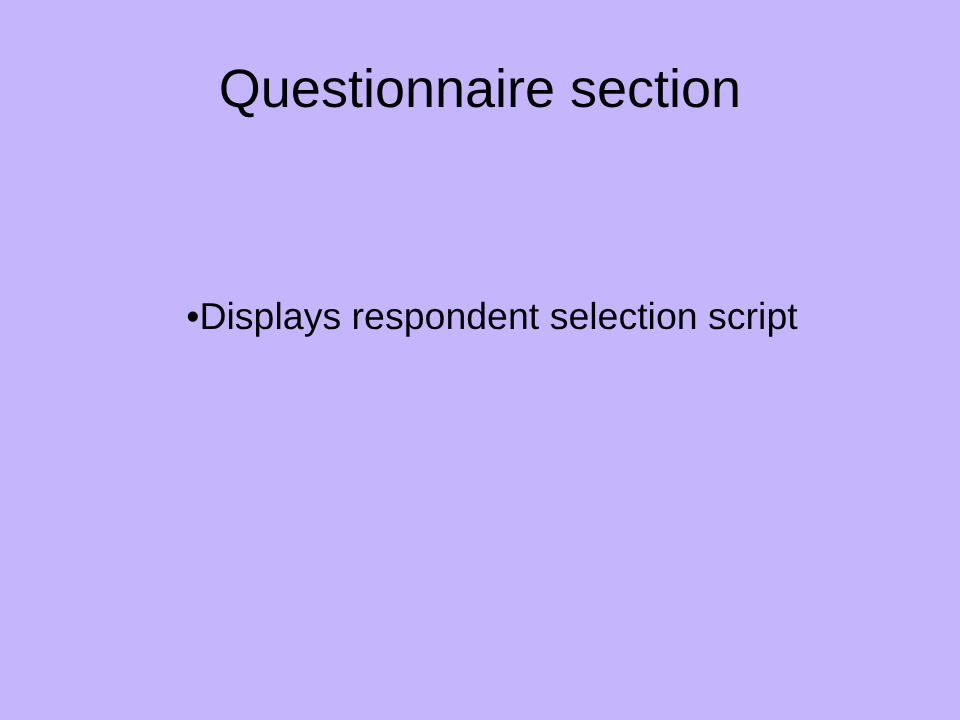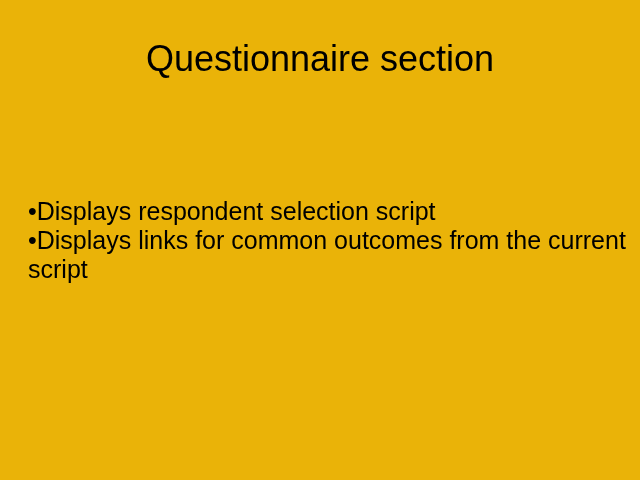--- a/index.html
+++ b/index.html
@@ -11,21 +11,21 @@
 
   body {
     font-family: "Liberation Sans", sans-serif;
     -webkit-font-smoothing: none;
   }
 
   #slide {
     position: relative;
     width: 640px;
     height: 480px;
-    background: #eab308;
+    background: #c4b5fd;
     overflow: hidden;
   }
 
   
   #slide-title {
     position: absolute;
     left: 0;
     top: 38px;
     width: 640px;
     text-align: center;
@@ -42,21 +42,21 @@
   #body-block {
     position: absolute;
     left: 28px;
     top: 197px;
     width: 600px;
     font-family: "Liberation Sans", sans-serif;
     font-size: 25px;
     font-weight: 400;
     line-height: 29px;
     color: #000000;
-    text-align: left;
+    text-align: center;
   }
 
   .bullet-line {
     display: block;
     white-space: pre-wrap;
     word-break: normal;
   }
 
   .bullet-mark {
     
@@ -71,18 +71,17 @@
 <body>
 
 <div id="slide">
 
   <div id="slide-title">Questionnaire section</div>
 
   <div id="body-block">
 
     <div class="bullet-line"><span class="bullet-mark">•</span><span class="bullet-text">Displays respondent selection script</span></div>
 
-    <div class="bullet-line"><span class="bullet-mark">•</span><span class="bullet-text">Displays links for common outcomes from the current script</span></div>
 
 
   </div>
 
 </div>
 
 </body></html>

